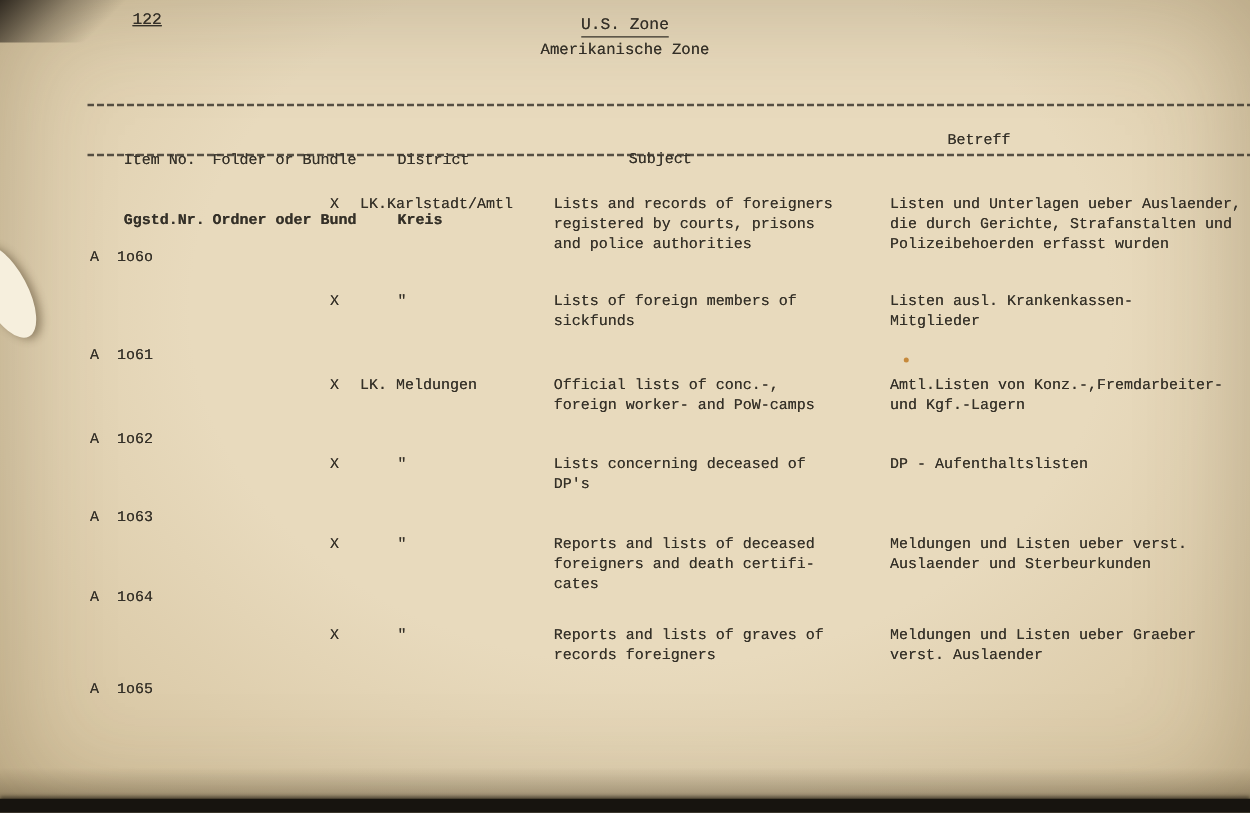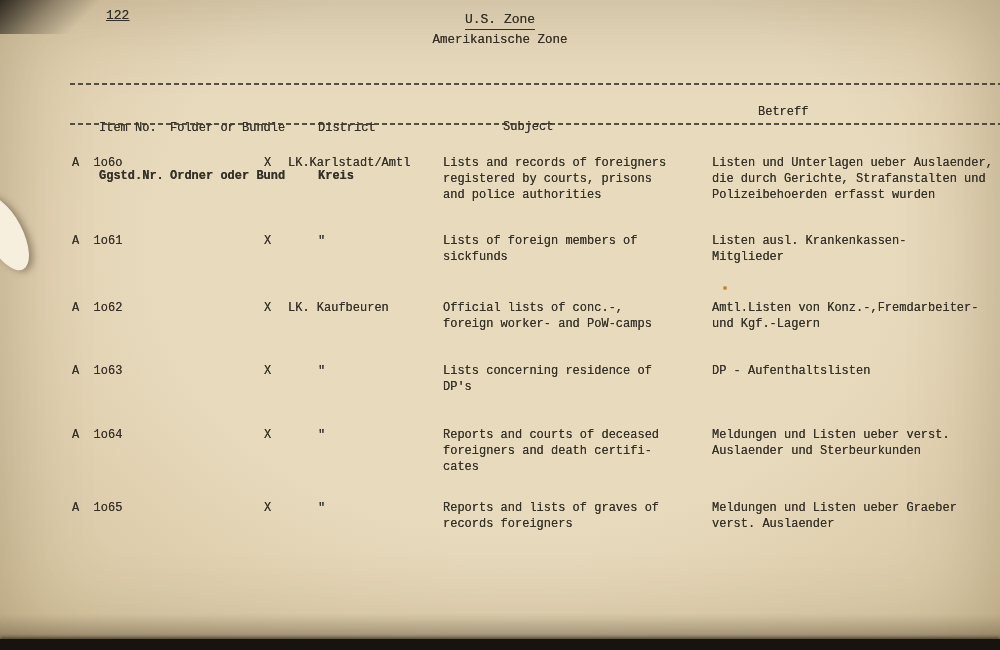--- a/index.html
+++ b/index.html
@@ -27,21 +27,21 @@
   .thead{left:0; top:88px; width:1000px; height:34px;}
   .thead .h{position:absolute; white-space:pre;}
   .h-item{left:60px; top:0;margin-left:39px;}
   .h-folder{left:170px; top:0;}
   .h-district{left:318px; top:0;}
   .h-subject{left:503px; top:8px;margin-top:23px;}
   .h-betreff{left:758px; top:16px;}
   .h .l2{margin-top:0;font-weight:bold;}
   .row{position:absolute; left:0; width:1000px;}
   .c{position:absolute; white-space:pre-line;}
-  .item{left:72px; white-space:pre;}
+  .item{left:72px; white-space:pre;margin-top:43px;}
   .mark{left:264px;}
   .district{left:288px; white-space:pre;}
   .district.ditto{left:318px;}
   .subject{left:443px; width:255px;}
   .betreff{left:712px; width:290px;}
   
   .corner-shade{left:0; top:0; width:130px; height:34px;
     background:linear-gradient(135deg, rgba(42,36,28,.95) 0%, rgba(42,36,28,.35) 35%, rgba(42,36,28,0) 62%);}
   .page-curl{left:-14px; top:192px; width:36px; height:82px; border-radius:50%;
     background:#f6efdd; transform:rotate(-28deg);
@@ -107,41 +107,41 @@
     <span class="c district ditto">"</span>
     <span class="c subject">Lists of foreign members of
 sickfunds</span>
     <span class="c betreff">Listen ausl. Krankenkassen-
 Mitglieder</span>
   </div>
 
   <div class="row" style="top:300px">
     <span class="c item">A  1o62</span>
     <span class="c mark">X</span>
-    <span class="c district">LK. Kaufbeuren</span>
+    <span class="c district">LK. Meldungen</span>
     <span class="c subject">Official lists of conc.-,
 foreign worker- and PoW-camps</span>
     <span class="c betreff">Amtl.Listen von Konz.-,Fremdarbeiter-
 und Kgf.-Lagern</span>
   </div>
 
   <div class="row" style="top:363px">
     <span class="c item">A  1o63</span>
     <span class="c mark">X</span>
     <span class="c district ditto">"</span>
-    <span class="c subject">Lists concerning residence of
+    <span class="c subject">Lists concerning deceased of
 DP's</span>
     <span class="c betreff">DP - Aufenthaltslisten</span>
   </div>
 
   <div class="row" style="top:427px">
     <span class="c item">A  1o64</span>
     <span class="c mark">X</span>
     <span class="c district ditto">"</span>
-    <span class="c subject">Reports and courts of deceased
+    <span class="c subject">Reports and lists of deceased
 foreigners and death certifi-
 cates</span>
     <span class="c betreff">Meldungen und Listen ueber verst.
 Auslaender und Sterbeurkunden</span>
   </div>
 
   <div class="row" style="top:500px">
     <span class="c item">A  1o65</span>
     <span class="c mark">X</span>
     <span class="c district ditto">"</span>

